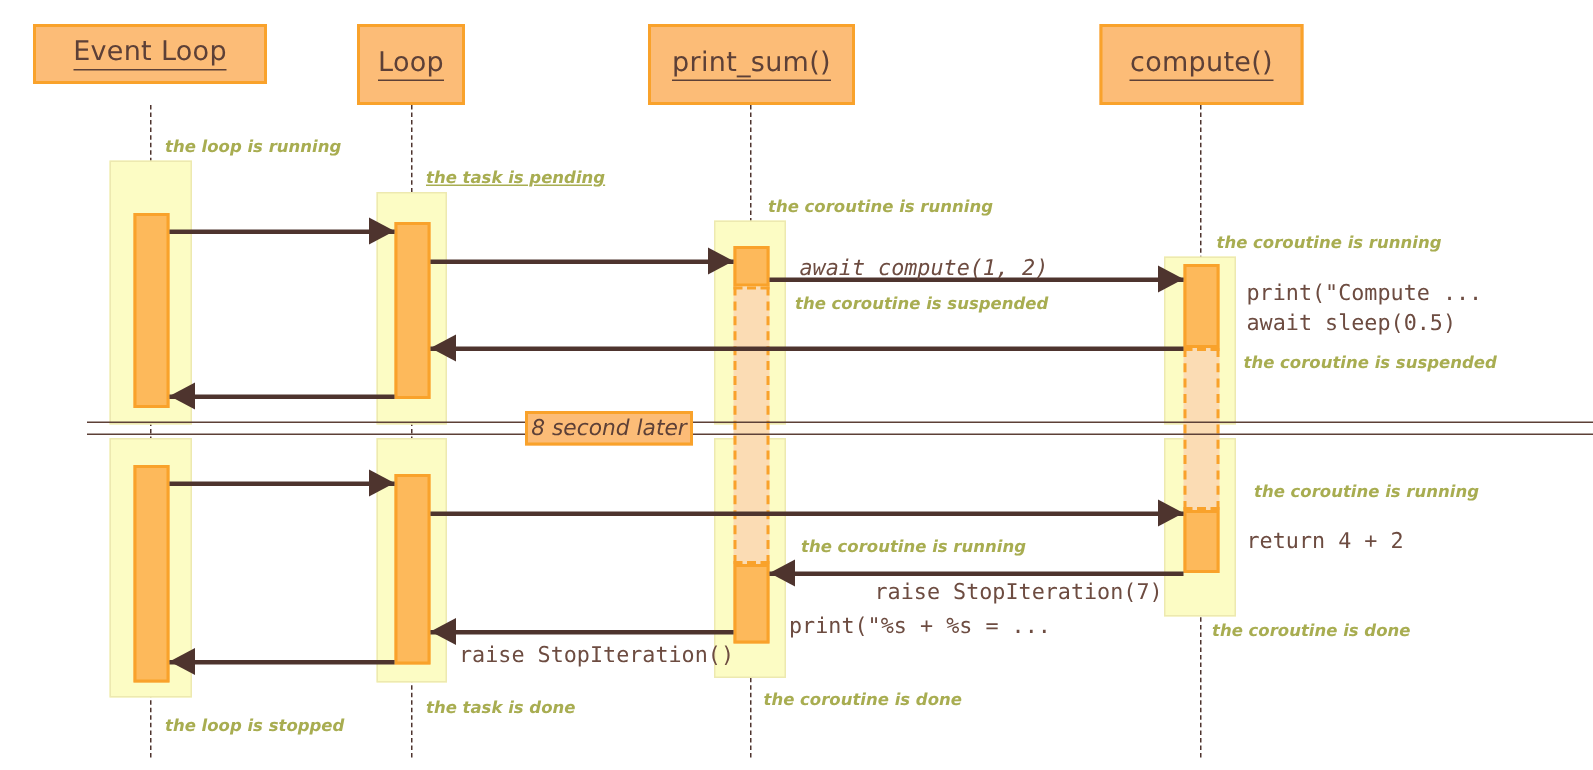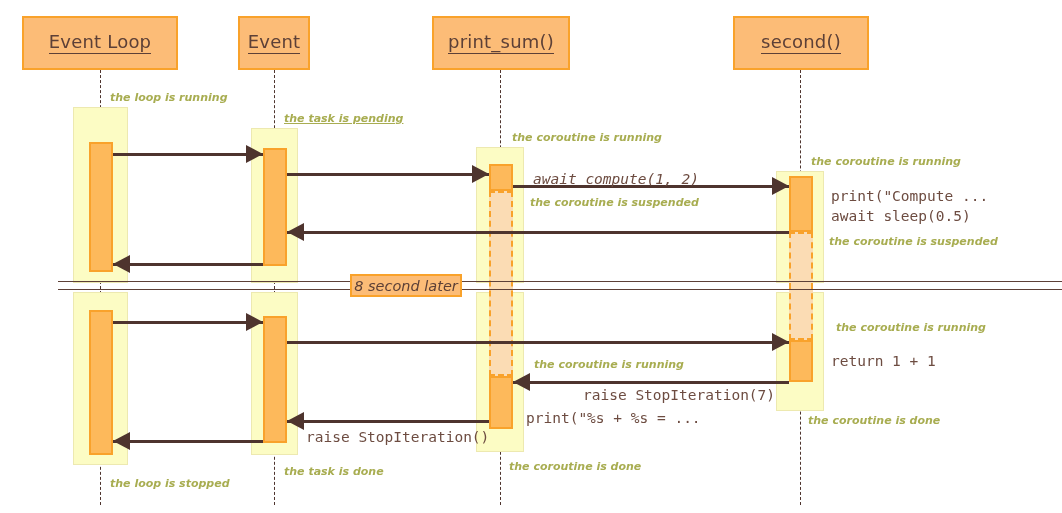--- a/index.html
+++ b/index.html
@@ -175,38 +175,38 @@
       <div class="arrowhead left" style="top: 412px; left: 287px;"></div>
       <div class="msgline" style="left: 113px; top: 440px; width: 150px;"></div>
       <div class="arrowhead left" style="top: 432px; left: 113px;"></div>
     </div>
   <div id="divider-layer">
       <div class="divider-rule" style="top: 281px;"></div>
       <div class="divider-rule" style="top: 289px;"></div>
       <div class="divider-box" style="left: 350px; top: 274px; width: 112px; height: 23px;">8 second later</div>
     </div>
   <div id="participants-layer">
-      <div class="participant" style="left: 22px; top: 16px; width: 156px; height: 54px;">
+      <div class="participant" style="left: 22px; top: 16px; width: 156px; height: 40px;">
         <span class="plabel">Event Loop</span>
       </div>
       <div class="participant" style="left: 238px; top: 16px; width: 72px; height: 54px;">
-        <span class="plabel">Event</span>
+        <span class="plabel">Loop</span>
       </div>
       <div class="participant" style="left: 432px; top: 16px; width: 138px; height: 54px;">
         <span class="plabel">print_sum()</span>
       </div>
       <div class="participant" style="left: 733px; top: 16px; width: 136px; height: 54px;">
-        <span class="plabel">second()</span>
+        <span class="plabel">compute()</span>
       </div>
     </div>
   <div id="codelabels-layer">
       <div class="codelabel" style="left: 533px; top: 170px; font-style: italic;">await compute(1, 2)</div>
       <div class="codelabel" style="left: 831px; top: 187px;">print("Compute ...</div>
       <div class="codelabel" style="left: 831px; top: 207px;">await sleep(0.5)</div>
-      <div class="codelabel" style="left: 831px; top: 352px;">return 1 + 1</div>
+      <div class="codelabel" style="left: 831px; top: 352px;">return 4 + 2</div>
       <div class="codelabel" style="left: 583px; top: 386px;">raise StopIteration(7)</div>
       <div class="codelabel" style="left: 526px; top: 409px;">print("%s + %s = ...</div>
       <div class="codelabel" style="left: 306px; top: 428px; text-align: center;">raise StopIteration()</div>
     </div>
   <div id="notelabels-layer">
       <div class="notelabel" style="left: 110px; top: 90px;">the loop is running</div>
       <div class="notelabel" style="left: 284px; top: 111px; text-decoration: underline;">the task is pending</div>
       <div class="notelabel" style="left: 512px; top: 130px;">the coroutine is running</div>
       <div class="notelabel" style="left: 811px; top: 154px;">the coroutine is running</div>
       <div class="notelabel" style="left: 530px; top: 195px;">the coroutine is suspended</div>

